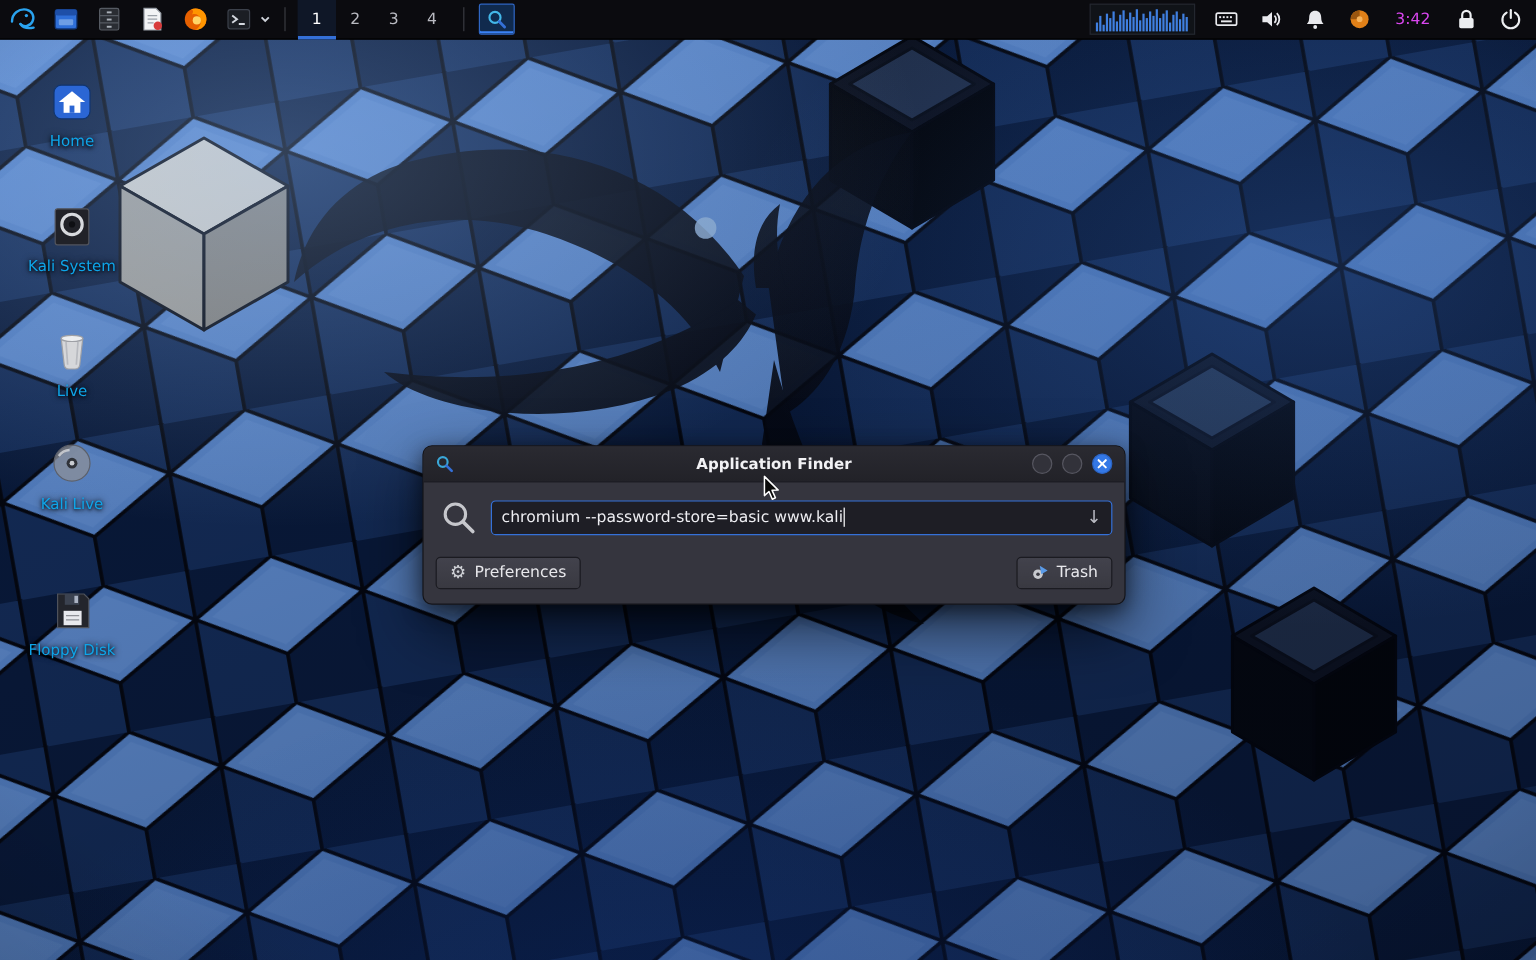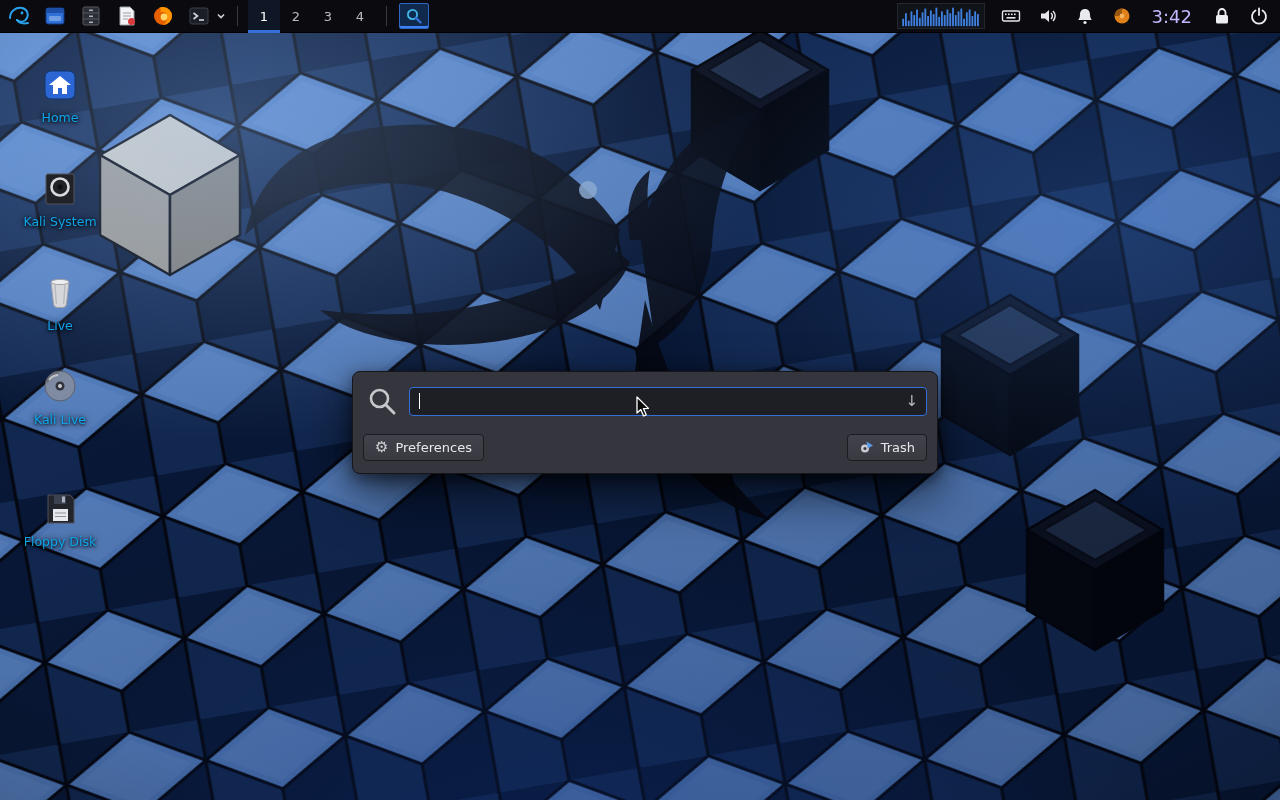--- a/index.html
+++ b/index.html
@@ -28,21 +28,21 @@
   .psep { width:1px; height:20px; background:#393a41; margin:0 10px; }
   .pager { display:flex; align-items:center; }
   .ws { width:32px; height:33px; line-height:33px; text-align:center; font-size:13px; color:#b9bac1; }
   .ws.active { color:#ffffff; background:rgba(52,112,216,0.12); box-shadow:inset 0 -3px 0 #3470d8; }
   .taskbtn { width:30px; height:26px; margin-left:2px; display:flex; align-items:center; justify-content:center;
              background:#102a4d; border:1px solid #2f66c4; border-radius:2px;
              box-shadow:inset 0 -2px 0 #3b82f6; }
   .panel-right { margin-left:auto; display:flex; align-items:center; gap:15px; padding-right:10px; }
   .sysgraph { background:#101318; border:1px solid #23272f; }
   .ptool { width:22px; height:24px; display:flex; align-items:center; justify-content:center; }
-  .clock { font-size:18px; color:#c4b5fd; margin:0 4px; }
+  .clock { font-size:13px; color:#d946ef; margin:0 4px; }
 
   
   .dicon { position:absolute; left:12px; width:96px; text-align:center; z-index:10; cursor:default; }
   .dicon .ic { height:40px; display:flex; align-items:flex-end; justify-content:center; }
   .dicon .lbl { margin-top:8px; font-size:12.5px; color:#0ea5e9;
                 text-shadow:0 1px 3px rgba(0,0,0,0.95), 0 0 6px rgba(0,0,0,0.8); }
 
   
   .finder { position:absolute; left:352px; top:371px; width:586px; z-index:40;
             background:#35353e; border:1px solid #15151a; border-radius:8px;
@@ -354,27 +354,47 @@
         <line x1="13" y1="21" x2="24" y2="21" stroke="#8e9097"></line>
         <line x1="13" y1="24.5" x2="24" y2="24.5" stroke="#8e9097"></line>
         <rect x="12" y="3" width="12" height="9" fill="#3b4250"></rect>
         <rect x="20" y="4.5" width="3" height="6" fill="#aab2c2"></rect>
       </svg>
     </div>
     <div class="lbl">Floppy Disk</div>
   </div>
 
   <div class="finder">
+    <div class="titlebar">
+      <span class="tb-appicon">
+        <svg width="15" height="15" viewBox="0 0 15 15">
+          <circle cx="6" cy="6" r="4" fill="none" stroke="#3aa7d8" stroke-width="1.8"></circle>
+          <line x1="9" y1="9" x2="13.4" y2="13.4" stroke="#3470d8" stroke-width="2.2" stroke-linecap="round"></line>
+        </svg>
+      </span>
+      <span class="tb-title">Application Finder</span>
+      <span class="tb-buttons">
+        <span class="tbtn"></span>
+        <span class="tbtn"></span>
+        <span class="tbtn close">
+          <svg width="9" height="9" viewBox="0 0 9 9">
+            <line x1="1.5" y1="1.5" x2="7.5" y2="7.5" stroke="#ffffff" stroke-width="1.7" stroke-linecap="round"></line>
+            <line x1="7.5" y1="1.5" x2="1.5" y2="7.5" stroke="#ffffff" stroke-width="1.7" stroke-linecap="round"></line>
+          </svg>
+        </span>
+      </span>
+    </div>
 
     <div class="search-row">
       <svg width="30" height="30" viewBox="0 0 30 30">
         <circle cx="12.5" cy="12.5" r="8.5" fill="none" stroke="#c6c7cc" stroke-width="2.6"></circle>
         <line x1="19" y1="19" x2="27" y2="27" stroke="#c6c7cc" stroke-width="3" stroke-linecap="round"></line>
       </svg>
       <div class="entry">
+        <span class="entry-text">chromium --password-store=basic www.kali</span>
         <span class="caret"></span>
         <span class="combo-arrow">↓</span>
       </div>
     </div>
 
     <div class="btn-row">
       <div class="btn">
         <span class="gear">⚙</span>
         <span>Preferences</span>
       </div>

